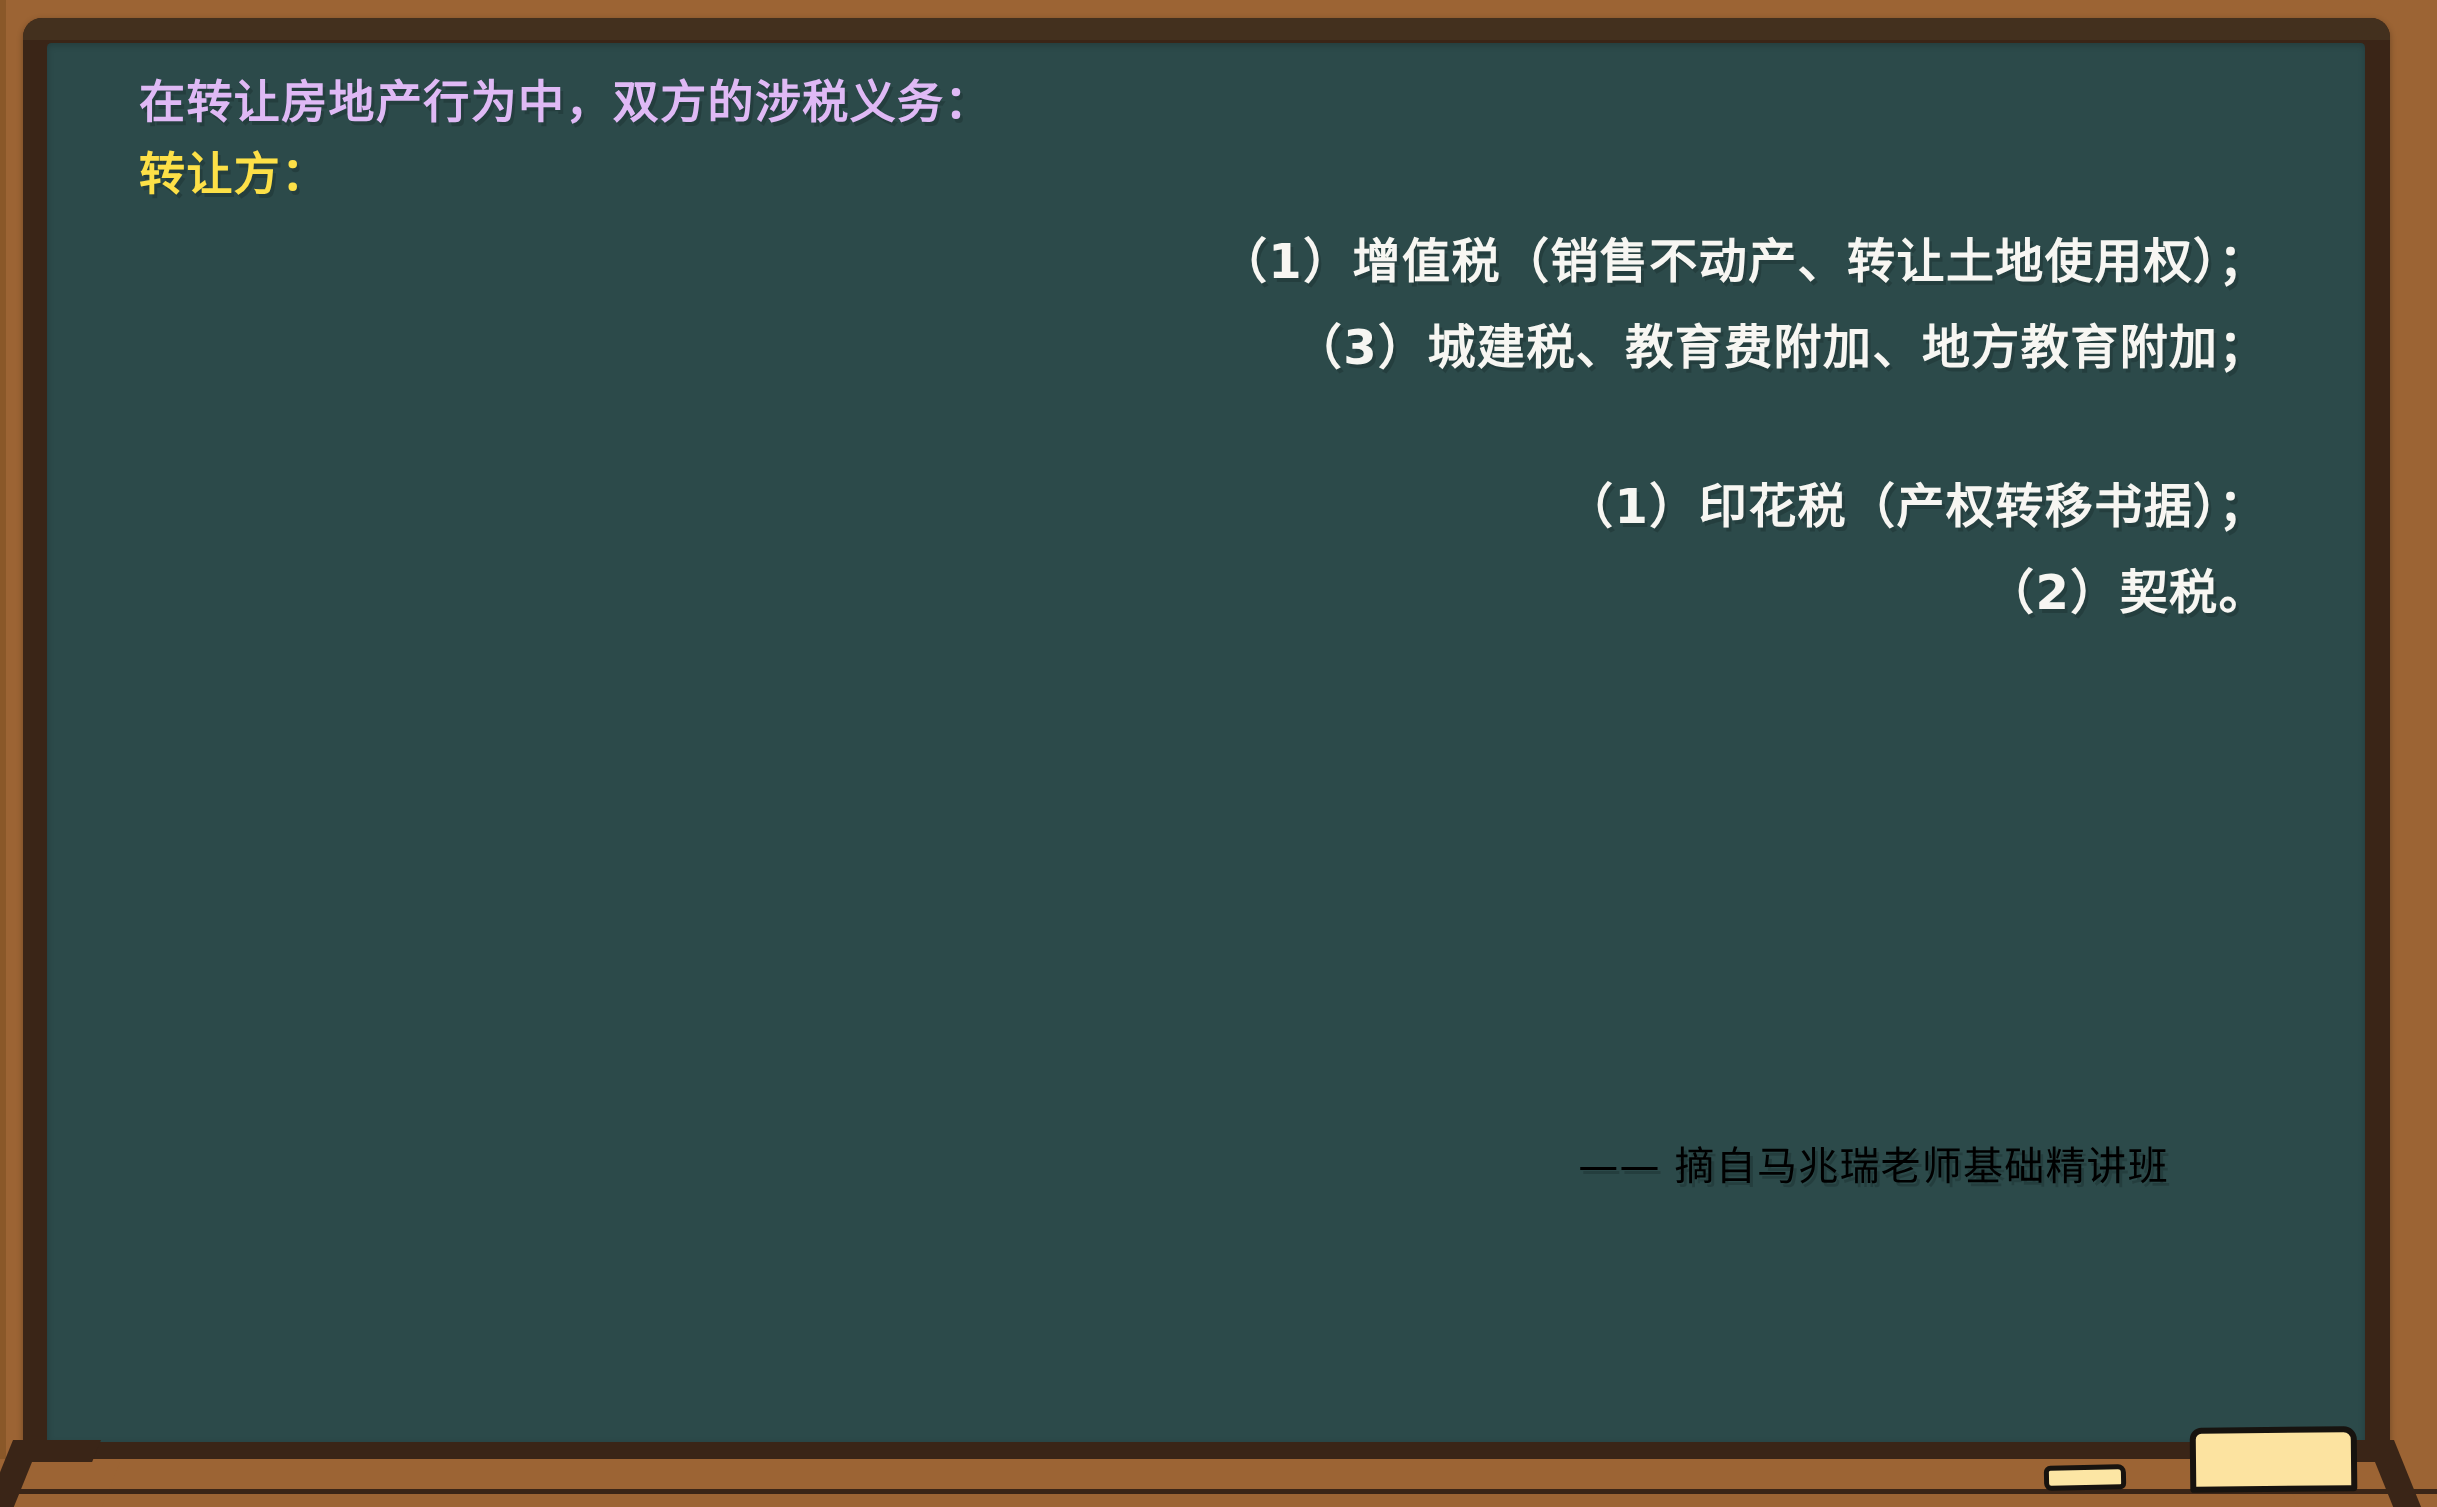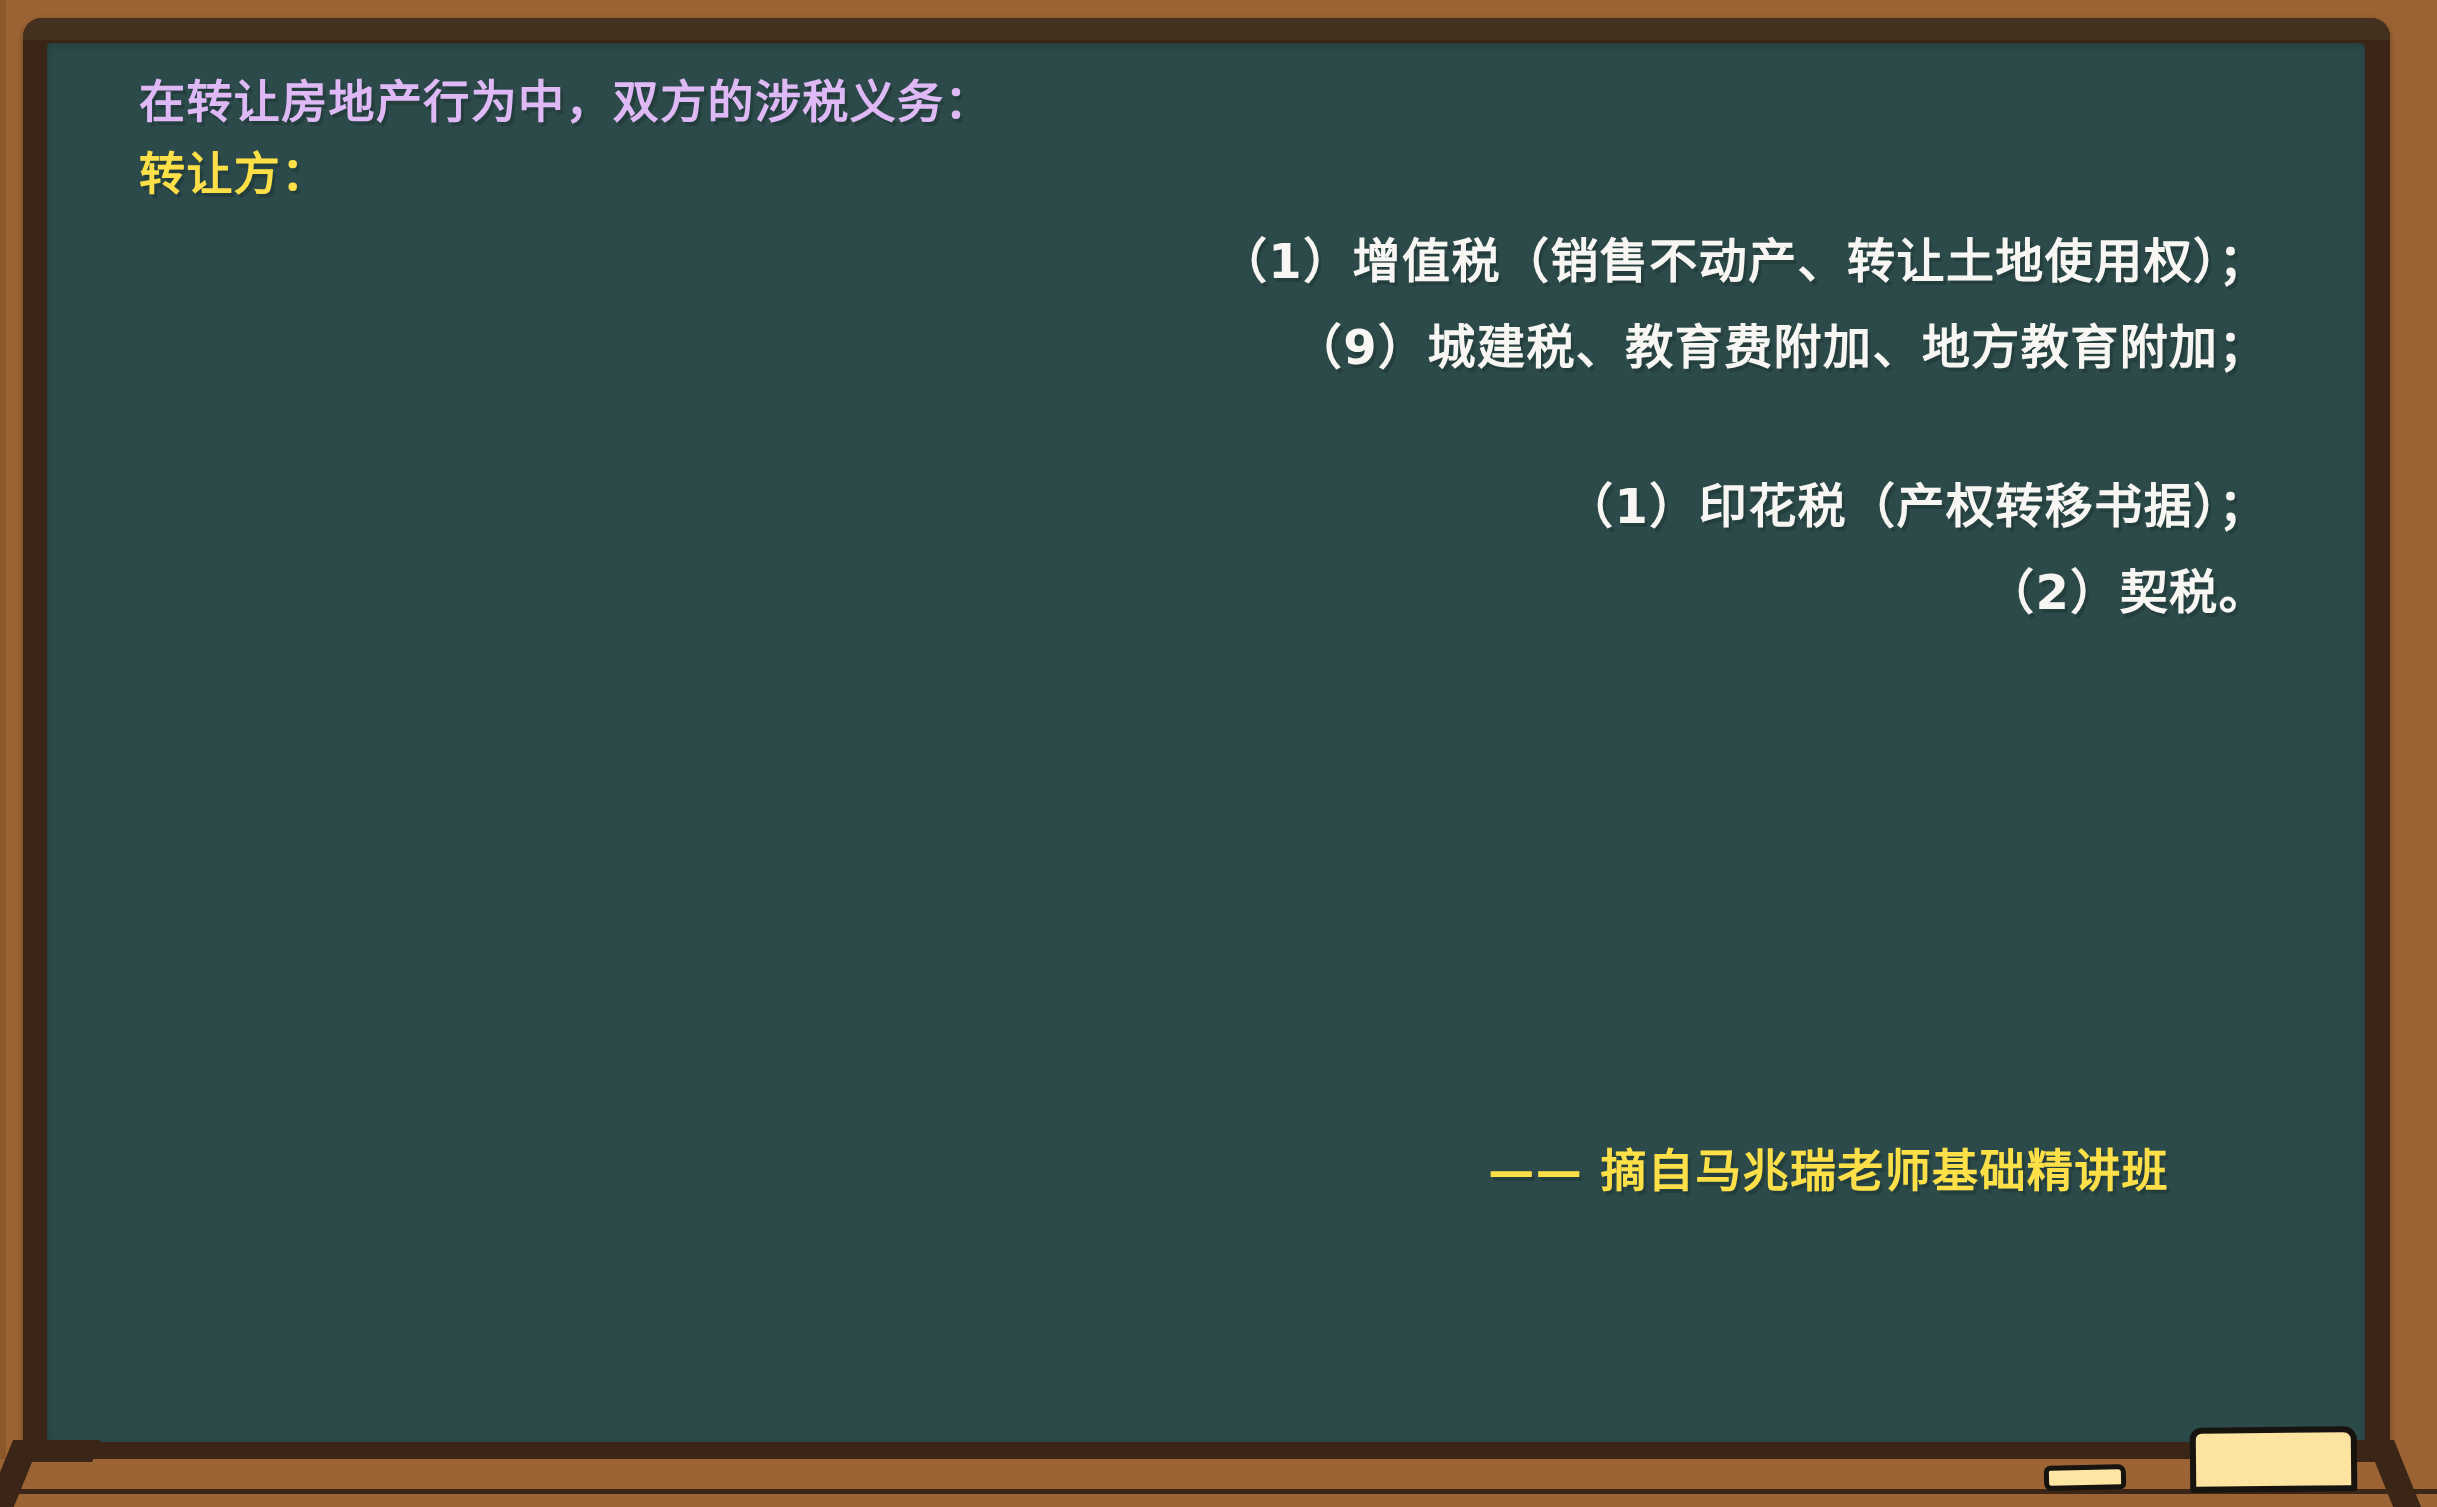--- a/index.html
+++ b/index.html
@@ -196,23 +196,23 @@
     position: absolute;
     left: 139px;
     top: 1134px;
     width: 2129px;
     text-align: right;
     padding-right: 99px;
     box-sizing: border-box;
   }
   .attribution {
     display: inline-block;
-    font-size: 46px;
-    font-weight: bold;
-    color: #fde047;
+    font-size: 40px;
+    font-weight: normal;
+    color: #000000;
     letter-spacing: 0.03em;
     white-space: pre;
     text-shadow: 2.9px 3.7px 0 rgba(0,0,0,0.16);
   }
 </style>
 </head>
 <body>
 
 <div id="scene">
 
@@ -226,21 +226,21 @@
     <div class="board-inner-shadow"></div>
   </div>
 
   <div class="content">
 
     <p class="line title-line">在转让房地产行为中，双方的涉税义务：</p>
 
     <p class="line section-head">转让方：</p>
 
     <p class="line item-line">（1）增值税（销售不动产、转让土地使用权）；</p>
-    <p class="line item-line">（9）城建税、教育费附加、地方教育附加；</p>
+    <p class="line item-line">（3）城建税、教育费附加、地方教育附加；</p>
 
     <div class="gap-block"></div>
 
 
     <p class="line item-line">（1）印花税（产权转移书据）；</p>
     <p class="line item-line last">（2）契税。</p>
 
   </div>
 
   <div class="attribution-row">

